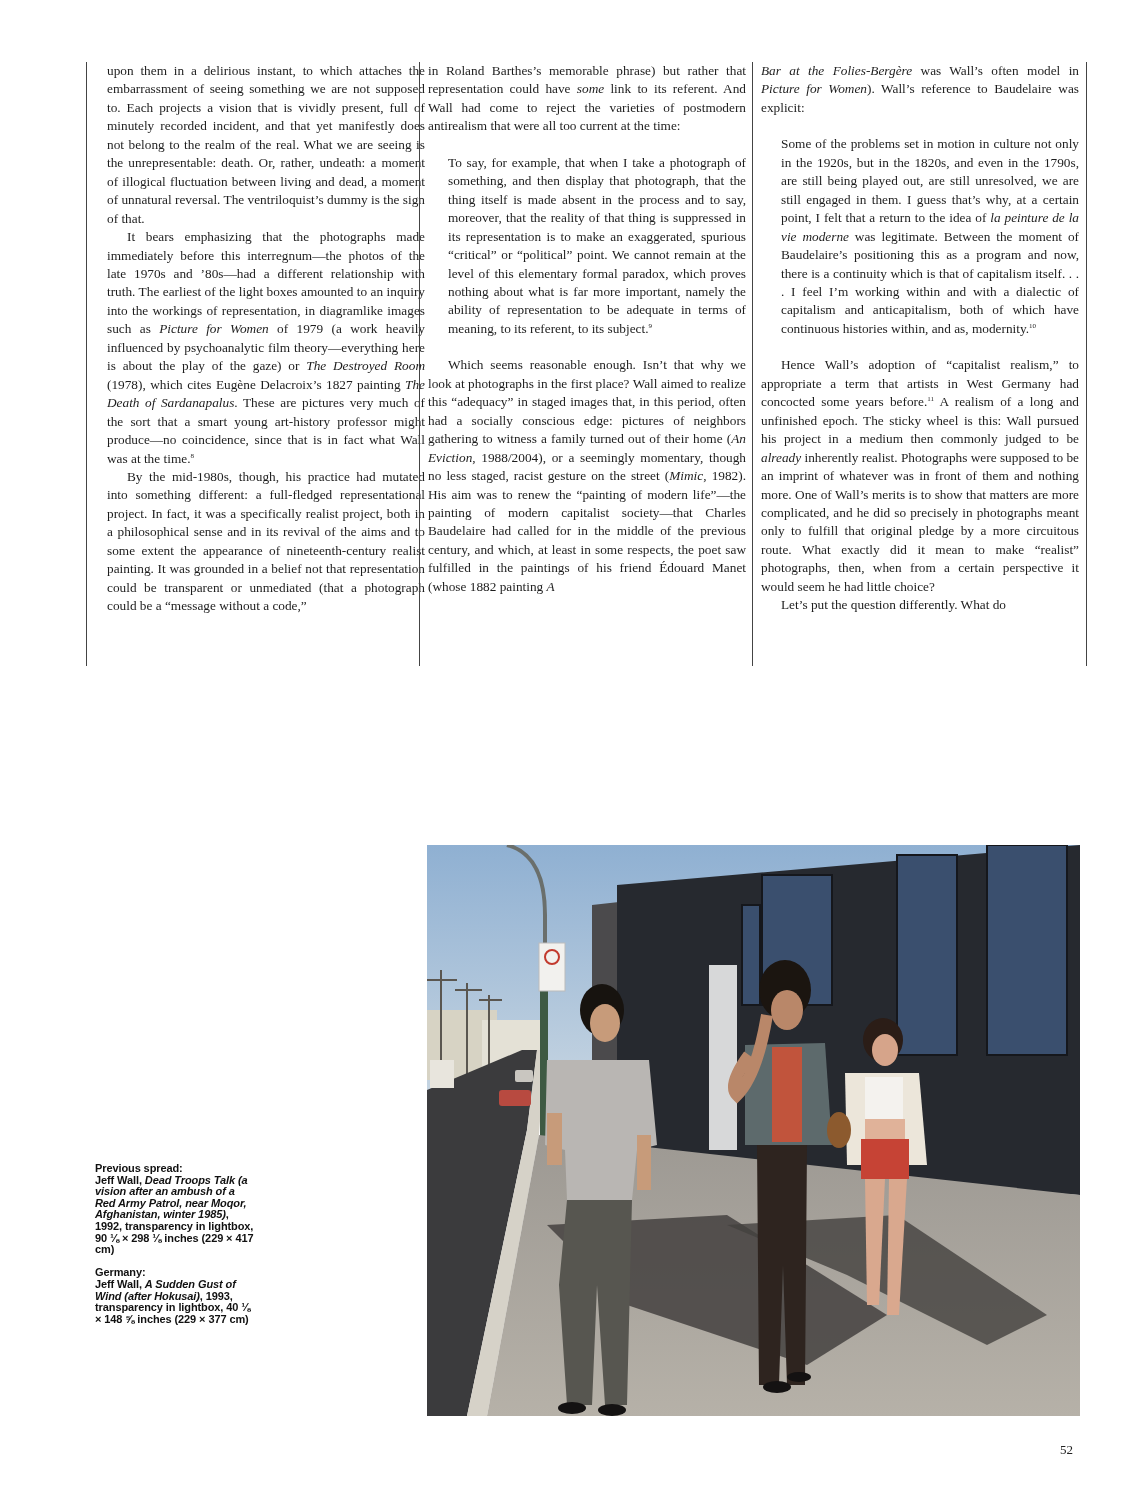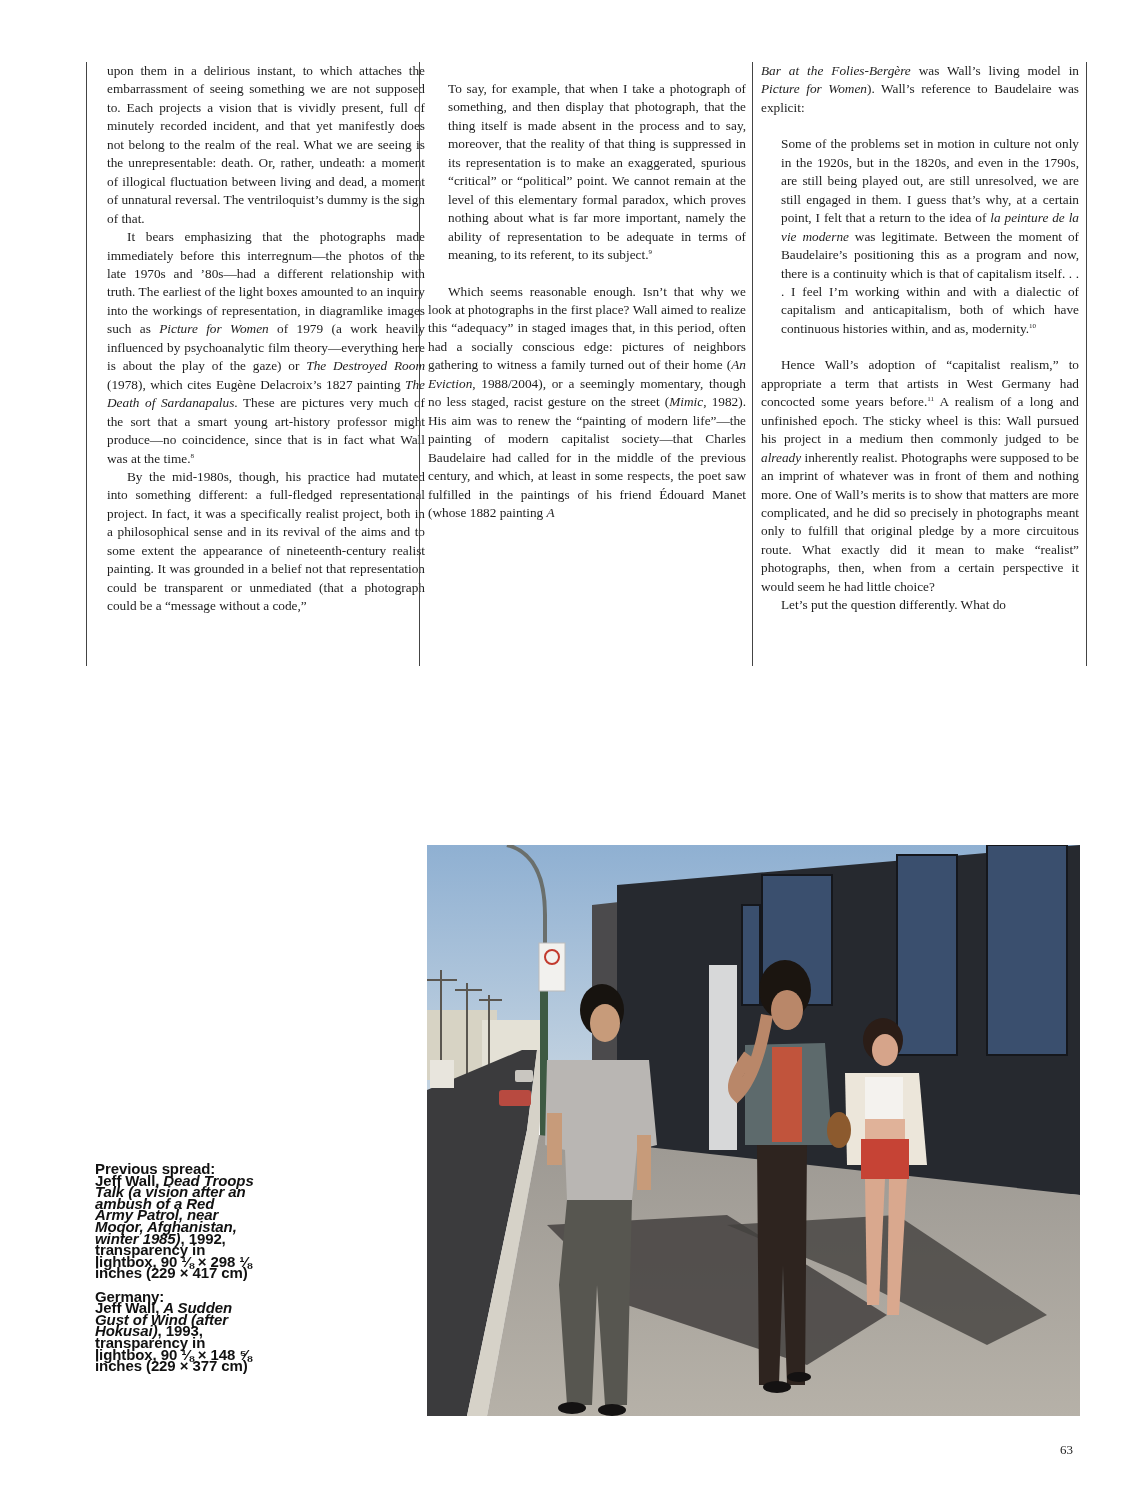--- a/index.html
+++ b/index.html
@@ -10,52 +10,53 @@
   .col p { margin: 0; }
   .col p.indent { text-indent: 20px; }
   .col .bq { margin: 18px 0 18px 20px; }
   .col1 { left: 95px; margin-left: 12px; }
   .col2 { left: 428px; }
   .col3 { left: 761px; }
   .rule { position: absolute; top: 62px; width: 1px; height: 604px; background: #444; }
   sup { font-size: 7px; line-height: 0; vertical-align: 5px; }
   .caption { position: absolute; left: 95px; top: 1163px; width: 160px;
              font-family: "Liberation Sans", "DejaVu Sans", sans-serif; font-weight: bold;
-             font-size: 15px; line-height: 11.6px; color: #111; letter-spacing: -0.1px; }
+             font-size: 11px; line-height: 11.6px; color: #111; letter-spacing: -0.1px; }
   .caption .block { margin-bottom: 11.6px; }
   .photo { position: absolute; left: 427px; top: 845px; width: 653px; height: 571px; overflow: hidden; }
   .pagenum { position: absolute; left: 1060px; top: 1442px; font-size: 13px; color: #222; }
 </style>
 </head>
 <body>
 
 <div class="col col1" id="col-0">
     <p class=""><span>upon them in a delirious instant, to which attaches the embarrassment of seeing something we are not supposed to. Each projects a vision that is vividly present, full of minutely recorded incident, and that yet manifestly does not belong to the realm of the real. What we are seeing is the unrepresentable: death. Or, rather, undeath: a moment of illogical fluctuation between living and dead, a moment of unnatural reversal. The ventriloquist’s dummy is the sign of that.</span></p>
     <p class=" indent"><span>It bears emphasizing that the photographs made immediately before this interregnum—the photos of the late 1970s and ’80s—had a different relationship with truth. The earliest of the light boxes amounted to an inquiry into the workings of representation, in diagramlike images such as </span><em>Picture for Women</em><span> of 1979 (a work heavily influenced by psychoana­lytic film theory—everything here is about the play of the gaze) or </span><em>The Destroyed Room</em><span> (1978), which cites Eugène Delacroix’s 1827 painting </span><em>The Death of Sardanapalus</em><span>. These are pictures very much of the sort that a smart young art-history professor might produce—no coincidence, since that is in fact what Wall was at the time.</span><sup>8</sup></p>
     <p class=" indent"><span>By the mid-1980s, though, his practice had mutated into something different: a full-fledged representational project. In fact, it was a specifi­cally realist project, both in a philosophical sense and in its revival of the aims and to some extent the appearance of nineteenth-century realist painting. It was grounded in a belief not that representa­tion could be transparent or unmediated (that a photograph could be a “message without a code,”</span></p>
   </div>
 <div class="col col2" id="col-1">
+    <p class=""><span>in Roland Barthes’s memorable phrase) but rather that representation could have </span><em>some</em><span> link to its ref­erent. And Wall had come to reject the varieties of postmodern antirealism that were all too current at the time:</span></p>
     <p class="bq"><span>To say, for example, that when I take a photo­graph of something, and then display that pho­tograph, that the thing itself is made absent in the process and to say, moreover, that the reality of that thing is suppressed in its representation is to make an exaggerated, spurious “critical” or “political” point. We cannot remain at the level of this elementary formal paradox, which proves nothing about what is far more impor­tant, namely the ability of representation to be adequate in terms of meaning, to its referent, to its subject.</span><sup>9</sup></p>
     <p class=" indent"><span>Which seems reasonable enough. Isn’t that why we look at photographs in the first place? Wall aimed to realize this “adequacy” in staged images that, in this period, often had a socially conscious edge: pictures of neighbors gathering to witness a family turned out of their home (</span><em>An Eviction</em><span>, 1988/2004), or a seemingly momentary, though no less staged, racist gesture on the street (</span><em>Mimic</em><span>, 1982). His aim was to renew the “painting of mod­ern life”—the painting of modern capitalist society—that Charles Baudelaire had called for in the middle of the previous century, and which, at least in some respects, the poet saw fulfilled in the paintings of his friend Édouard Manet (whose 1882 painting </span><em>A</em></p>
   </div>
 <div class="col col3" id="col-2">
-    <p class=""><em>Bar at the Folies-Bergère</em><span> was Wall’s living model in </span><em>Picture for Women</em><span>). Wall’s reference to Baudelaire was explicit:</span></p>
+    <p class=""><em>Bar at the Folies-Bergère</em><span> was Wall’s often model in </span><em>Picture for Women</em><span>). Wall’s reference to Baudelaire was explicit:</span></p>
     <p class="bq"><span>Some of the problems set in motion in culture not only in the 1920s, but in the 1820s, and even in the 1790s, are still being played out, are still unresolved, we are still engaged in them. I guess that’s why, at a certain point, I felt that a return to the idea of </span><em>la peinture de la vie moderne</em><span> was legitimate. Between the moment of Baudelaire’s positioning this as a program and now, there is a continuity which is that of capitalism itself. . . . I feel I’m working within and with a dia­lectic of capitalism and anticapitalism, both of which have continuous histories within, and as, modernity.</span><sup>10</sup></p>
     <p class=" indent"><span>Hence Wall’s adoption of “capitalist realism,” to appropriate a term that artists in West Germany had concocted some years before.</span><sup>11</sup><span> A realism of a long and unfinished epoch. The sticky wheel is this: Wall pursued his project in a medium then commonly judged to be </span><em>already</em><span> inherently realist. Photographs were supposed to be an imprint of whatever was in front of them and nothing more. One of Wall’s merits is to show that matters are more complicated, and he did so precisely in photo­graphs meant only to fulfill that original pledge by a more circuitous route. What exactly did it mean to make “realist” photographs, then, when from a cer­tain perspective it would seem he had little choice?</span></p>
     <p class=" indent"><span>Let’s put the question differently. What do</span></p>
   </div>
 
 <div class="rule" style="left:86px"></div>
 <div class="rule" style="left:419px"></div>
 <div class="rule" style="left:752px"></div>
 <div class="rule" style="left:1086px"></div>
 
 <div class="caption" id="captions">
     <div class="block"><span>Previous spread:</span><br><span>Jeff Wall, </span><em>Dead Troops Talk (a vision after an ambush of a Red Army Patrol, near Moqor, Afghanistan, winter 1985)</em><span>, 1992, transparency in lightbox, 90 ⅛ × 298 ⅛ inches (229 × 417 cm)</span></div>
-    <div class="block"><span>Germany:</span><br><span>Jeff Wall, </span><em>A Sudden Gust of Wind (after Hokusai)</em><span>, 1993, transparency in lightbox, 90 ⅛ × 148 ⅝ inches (229 × 377 cm)</span></div>
+    <div class="block"><span>Germany:</span><br><span>Jeff Wall, </span><em>A Sudden Gust of Wind (after Hokusai)</em><span>, 1993, transparency in lightbox, 40 ⅛ × 148 ⅝ inches (229 × 377 cm)</span></div>
   </div>
 
 <div class="photo">
   <svg width="653" height="571" viewBox="0 0 653 571" xmlns="http://www.w3.org/2000/svg">
     <defs>
       <linearGradient id="sky" x1="0" y1="0" x2="0" y2="1">
         <stop offset="0" stop-color="#8fb0d2"></stop>
           <stop offset="1" stop-color="#c8d6e2"></stop>
       </linearGradient>
       <linearGradient id="walk" x1="0" y1="0" x2="0" y2="1">
@@ -133,13 +134,13 @@
       <rect x="438" y="232" width="38" height="42" fill="#f4f2ee"></rect>
       <rect x="438" y="274" width="40" height="22" fill="#e0b299"></rect>
       <rect x="434" y="294" width="48" height="40" fill="#c64335"></rect>
       <polygon points="438,334 458,334 452,460 440,460" fill="#d9a88e"></polygon>
       <polygon points="462,334 480,334 472,470 460,470" fill="#d9a88e"></polygon>
       <ellipse cx="412" cy="285" rx="12" ry="18" fill="#8c5a2e"></ellipse>
     </g>
   </svg>
 </div>
 
-<div class="pagenum">63</div>
+<div class="pagenum">52</div>
 
 </body></html>

